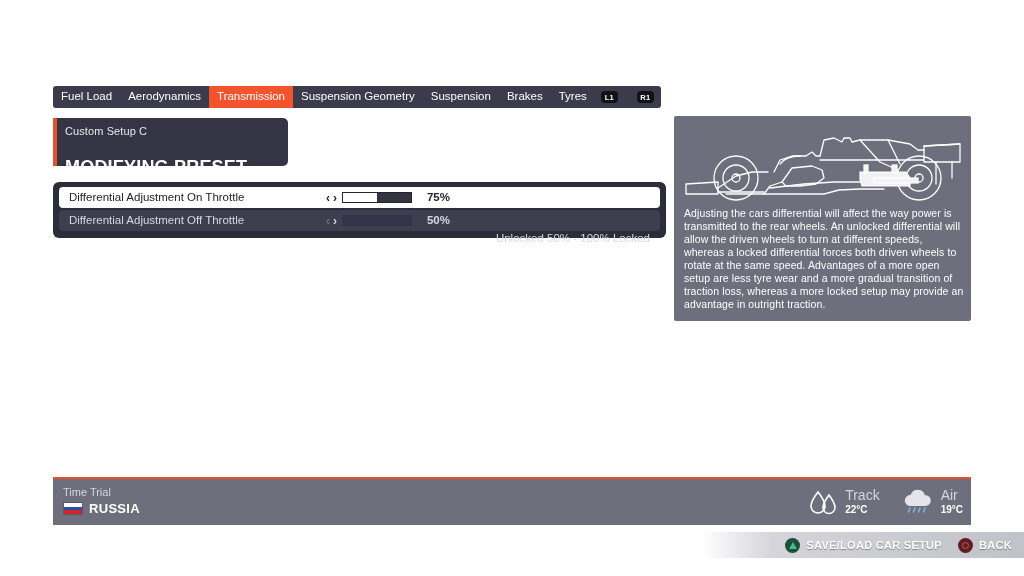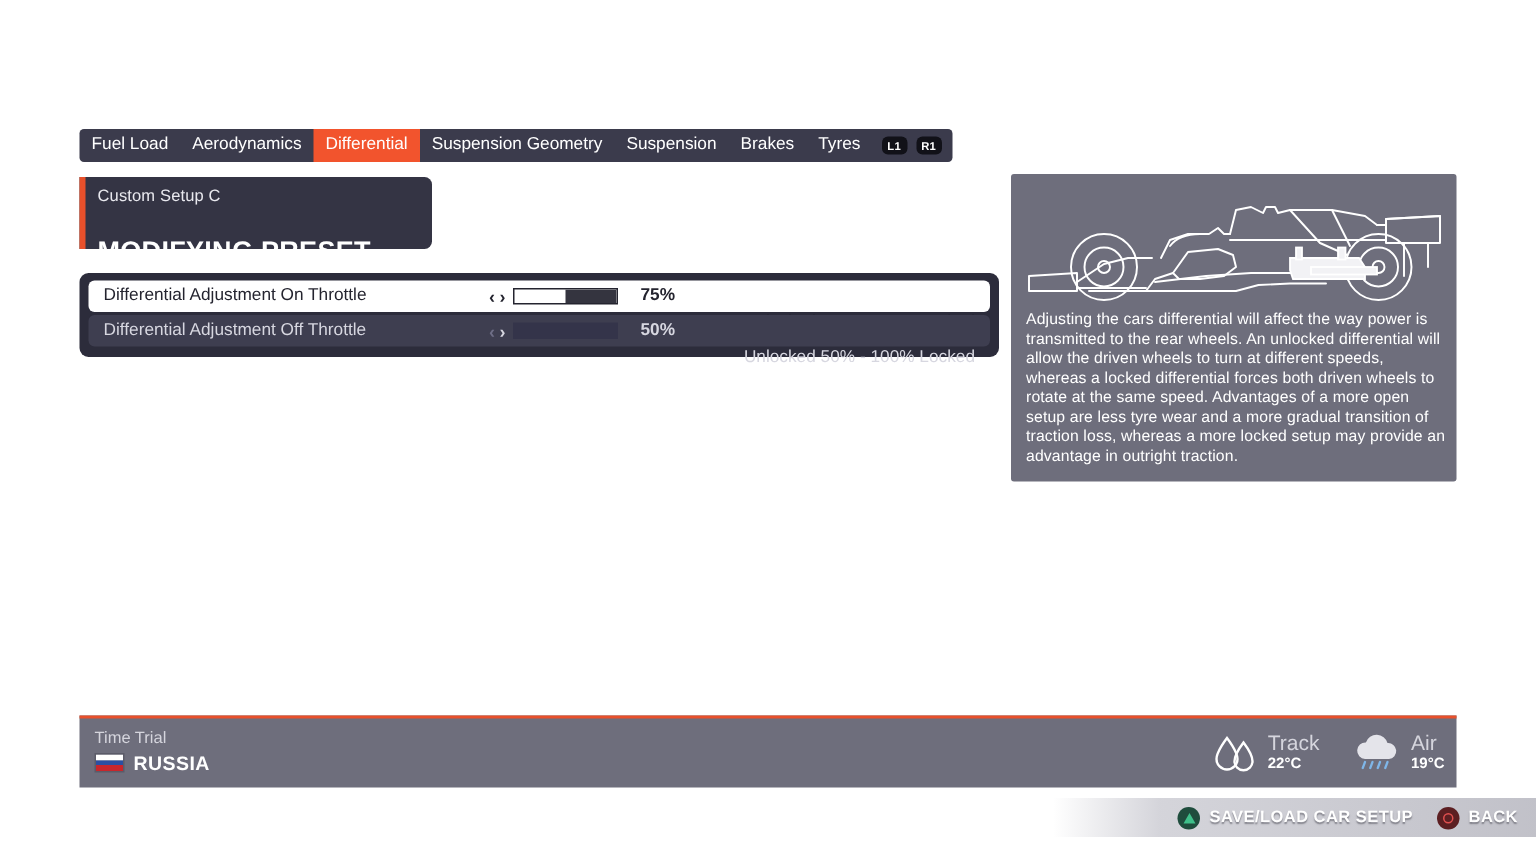--- a/index.html
+++ b/index.html
@@ -40,21 +40,21 @@
     display: flex;
     align-items: center;
   }
   .tab.active {
     background: #f2542d;
     color: #ffffff;
   }
   .bumper-wrap {
     display: flex;
     align-items: flex-start;
-    gap: 6px;
+    gap: 19px;
     padding: 0 7px 0 6px;
   }
   .bumper {
     background: #111118;
     color: #ffffff;
     font-size: 7.5px;
     font-weight: bold;
     border-radius: 4px;
     width: 17px;
     height: 12px;
@@ -346,21 +346,21 @@
     text-shadow: 0 1px 1px rgba(80,80,90,0.6);
     white-space: nowrap;
   }
 </style>
 </head>
 <body>
 
 <div class="tabbar">
   <div class="tab">Fuel Load</div>
   <div class="tab">Aerodynamics</div>
-  <div class="tab active">Differential</div>
+  <div class="tab active">Transmission</div>
   <div class="tab">Suspension Geometry</div>
   <div class="tab">Suspension</div>
   <div class="tab">Brakes</div>
   <div class="tab">Tyres</div>
   <div class="bumper-wrap">
     <div class="bumper">L1</div>
     <div class="bumper">R1</div>
   </div>
 </div>
 

